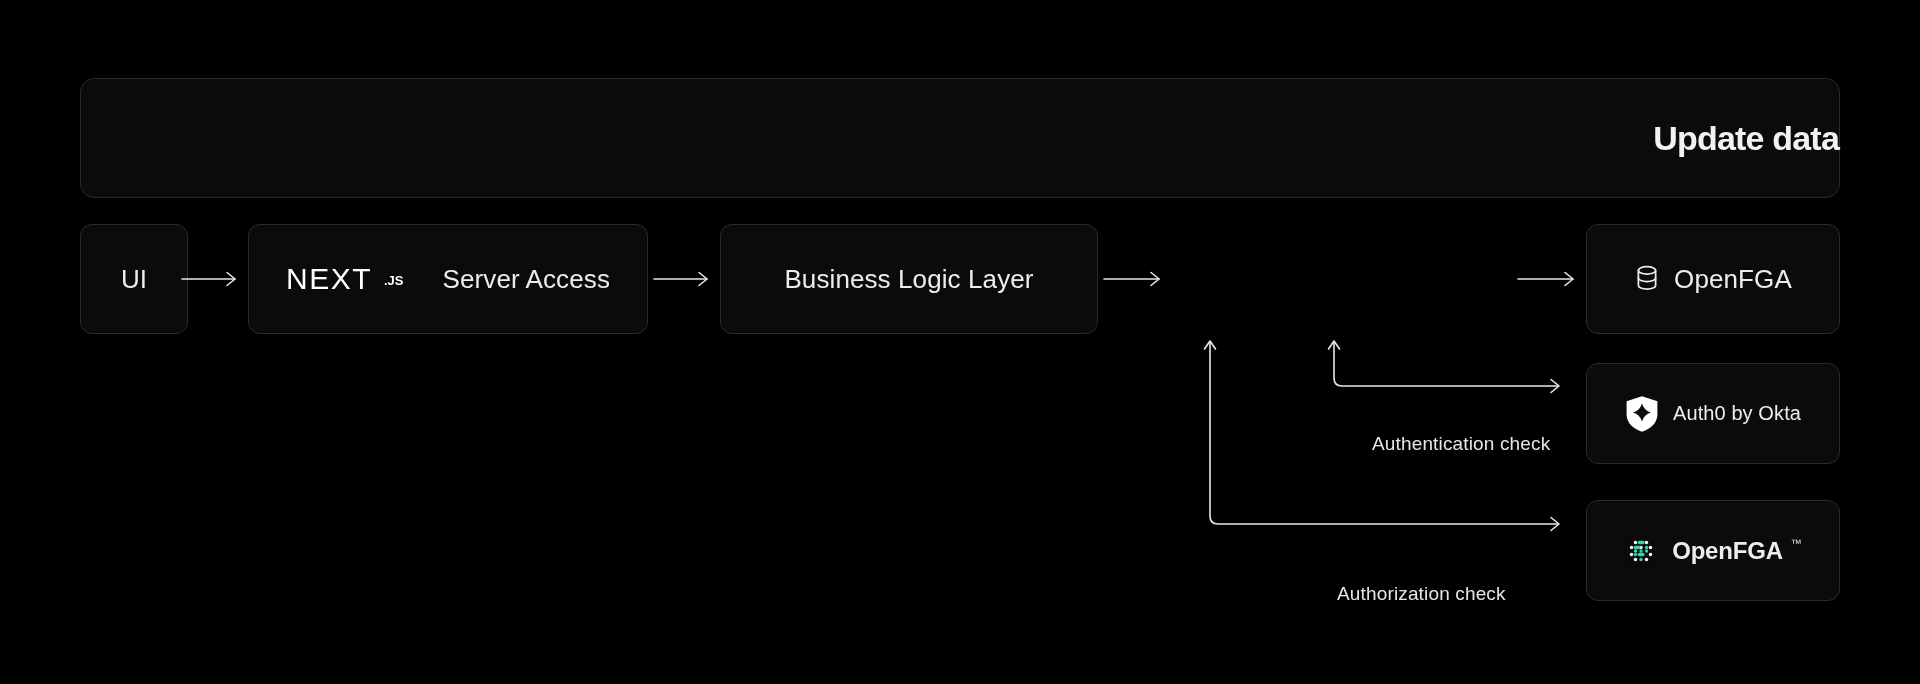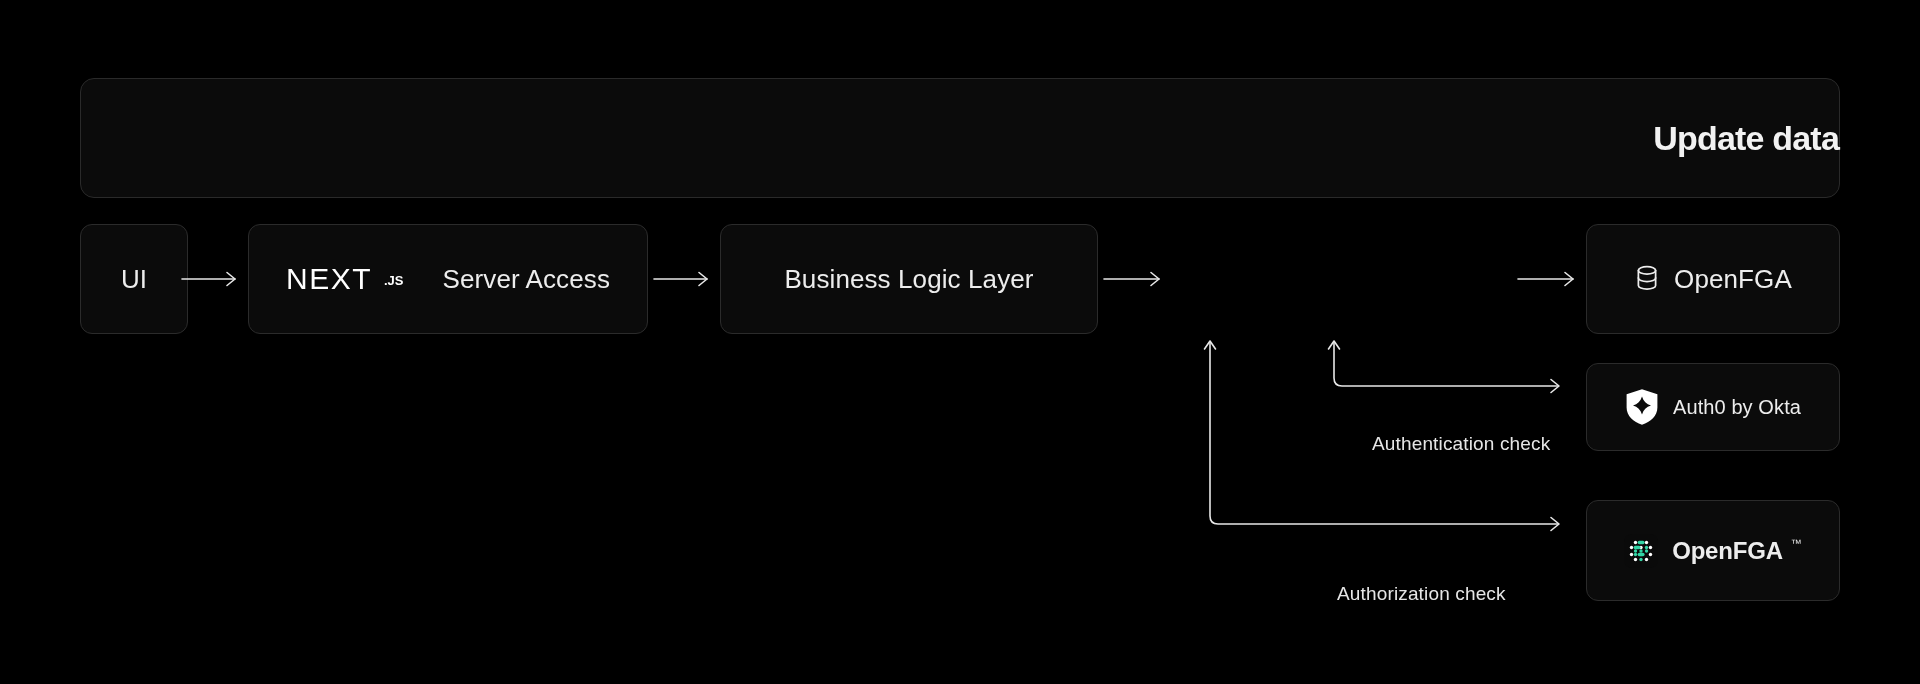--- a/index.html
+++ b/index.html
@@ -80,21 +80,21 @@
     letter-spacing: -0.2px;
     text-align: right;
   }
 
   
   #node-ui      { left: 80px;   top: 224px; width: 108px;  height: 110px; }
   #node-next    { left: 248px;  top: 224px; width: 400px; height: 110px; gap: 39px; }
   #node-bll     { left: 720px;  top: 224px; width: 378px; height: 110px; }
   #node-dal     { left: 1172px; top: 224px; width: 340px; height: 110px; }
   #node-db      { left: 1586px; top: 224px; width: 254px; height: 110px; }
-  #node-auth0   { left: 1586px; top: 363px; width: 254px; height: 88px; }
+  #node-auth0   { left: 1586px; top: 363px; width: 254px; height: 101px; }
   #node-openfga { left: 1586px; top: 500px; width: 254px; height: 101px; }
 
   
   .nextjs-mark {
     display: inline-flex;
     align-items: baseline;
     font-family: "Liberation Sans", sans-serif;
     color: #ffffff;
   }
   .nextjs-mark .nx-word {

